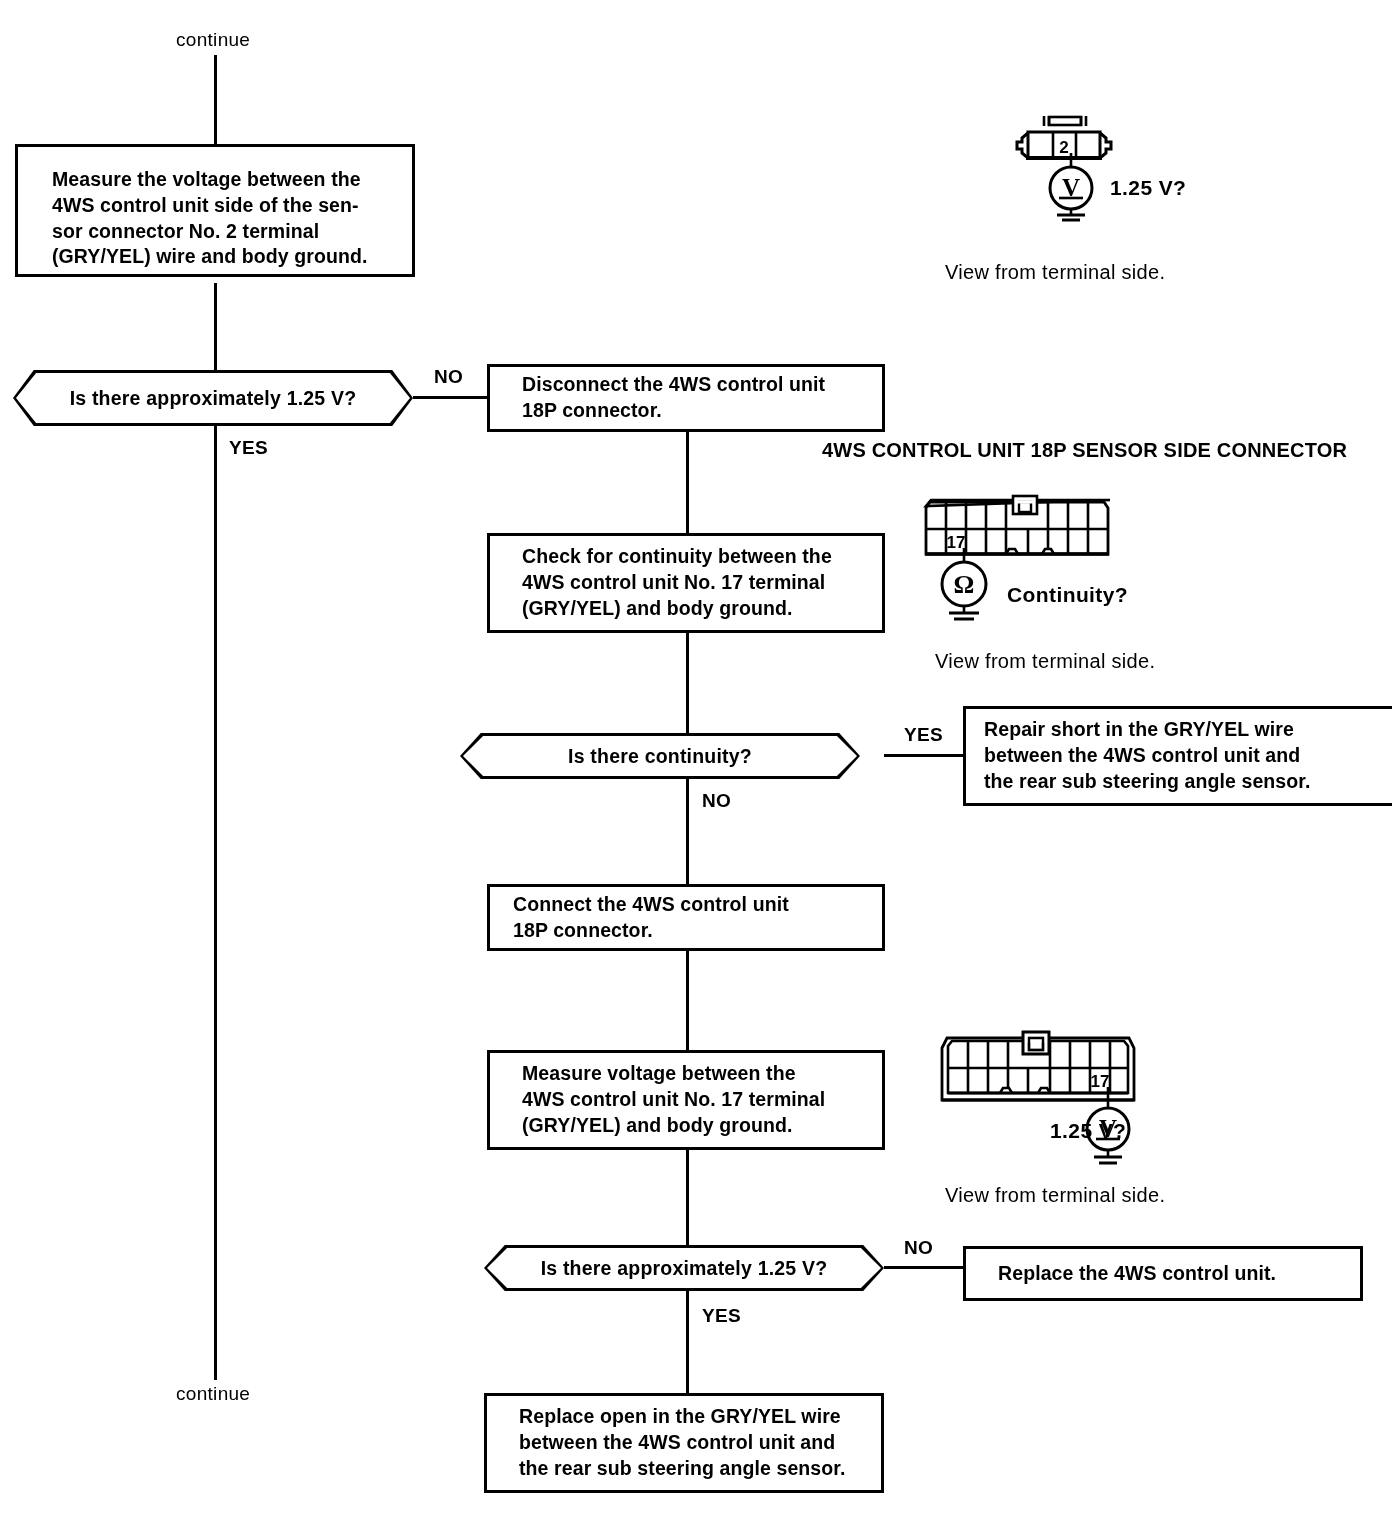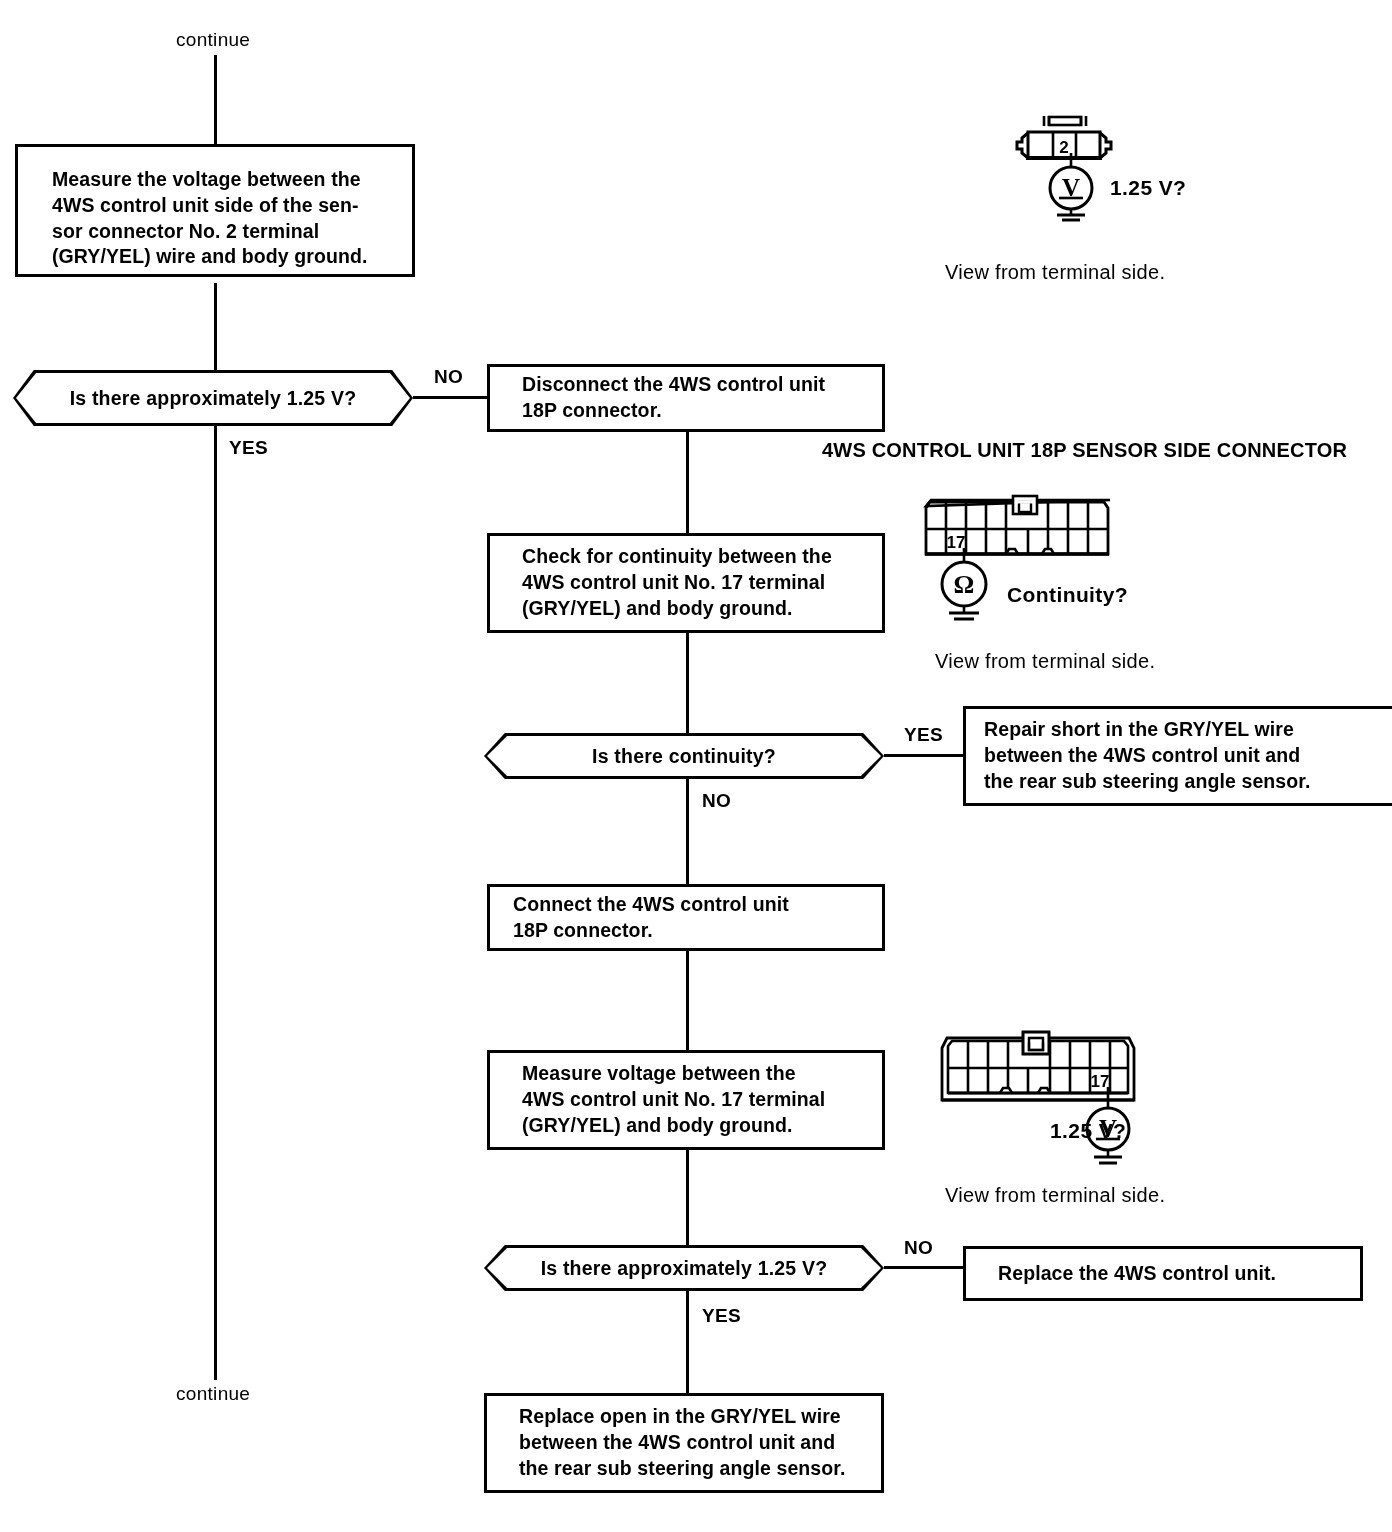--- a/index.html
+++ b/index.html
@@ -148,21 +148,21 @@
   <div class="vline" style="left:686px; top:432px; height:101px;"></div>
 
   <div class="pbox" style="left:487px; top:533px; width:398px; height:100px; padding-left:32px;">
     <div class="txt">Check for continuity between the
 4WS control unit No. 17 terminal
 (GRY/YEL) and body ground.</div>
   </div>
 
   <div class="vline" style="left:686px; top:633px; height:101px;"></div>
 
-  <div class="hex" style="left:484px; top:733px; width:400px; height:46px;">
+  <div class="hex" style="left:460px; top:733px; width:400px; height:46px;">
     <div class="inner"></div>
     <div class="txt">Is there continuity?</div>
   </div>
 
   <div class="hline" style="left:884px; top:754px; width:79px;"></div>
   <div class="label" style="left:904px; top:724px;">YES</div>
   <div class="label" style="left:702px; top:790px;">NO</div>
 
   <div class="pbox" style="left:963px; top:706px; width:454px; height:100px; padding-left:18px;">
     <div class="txt">Repair short in the GRY/YEL wire

